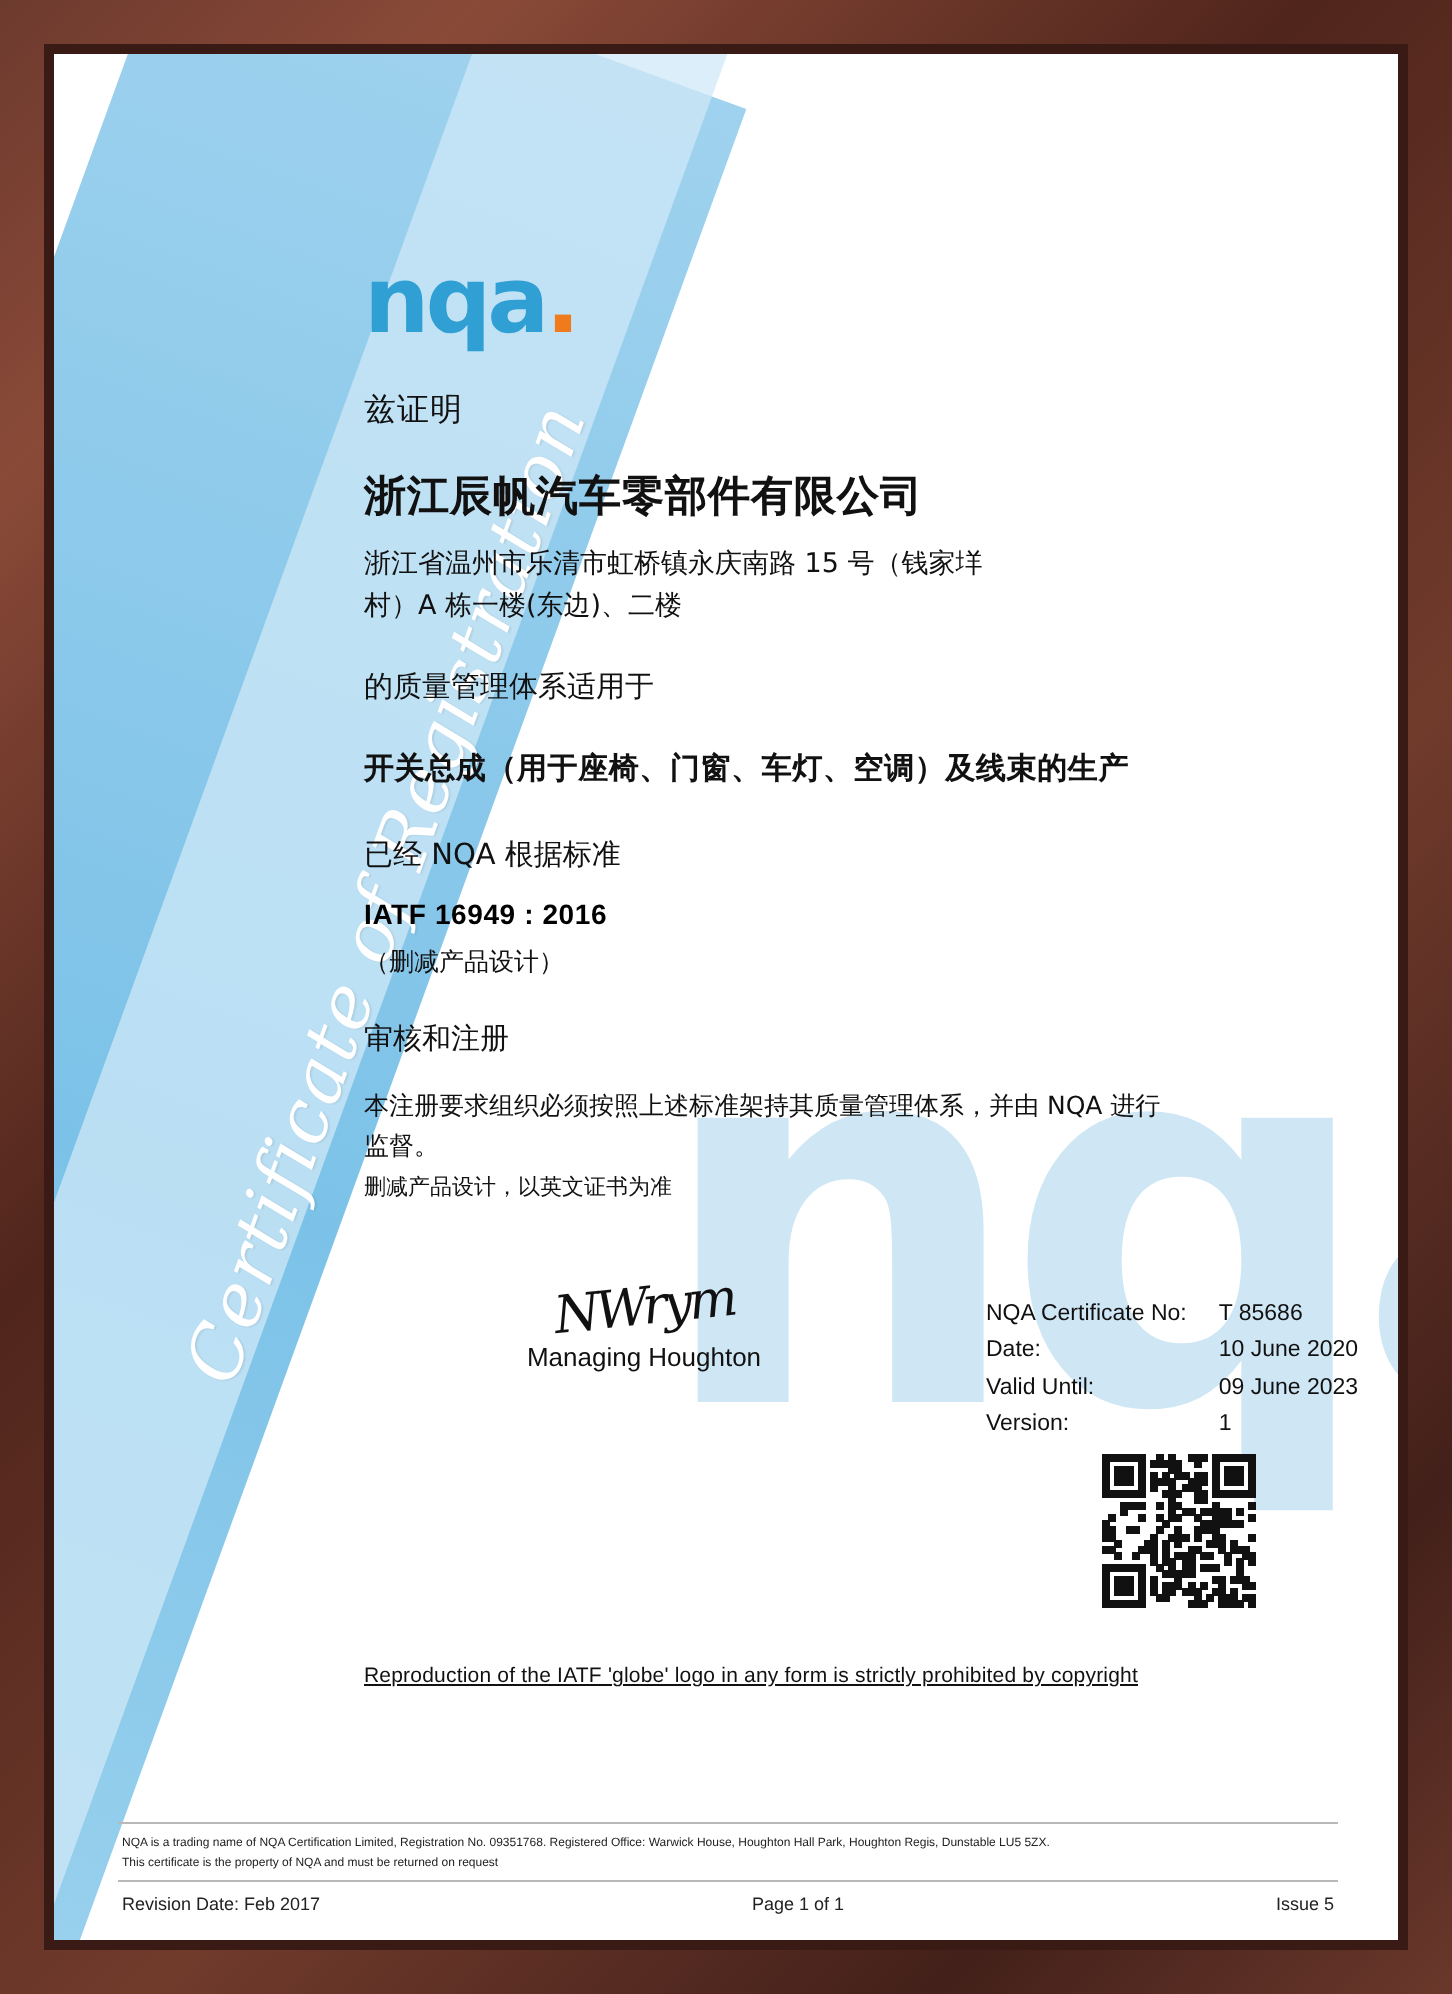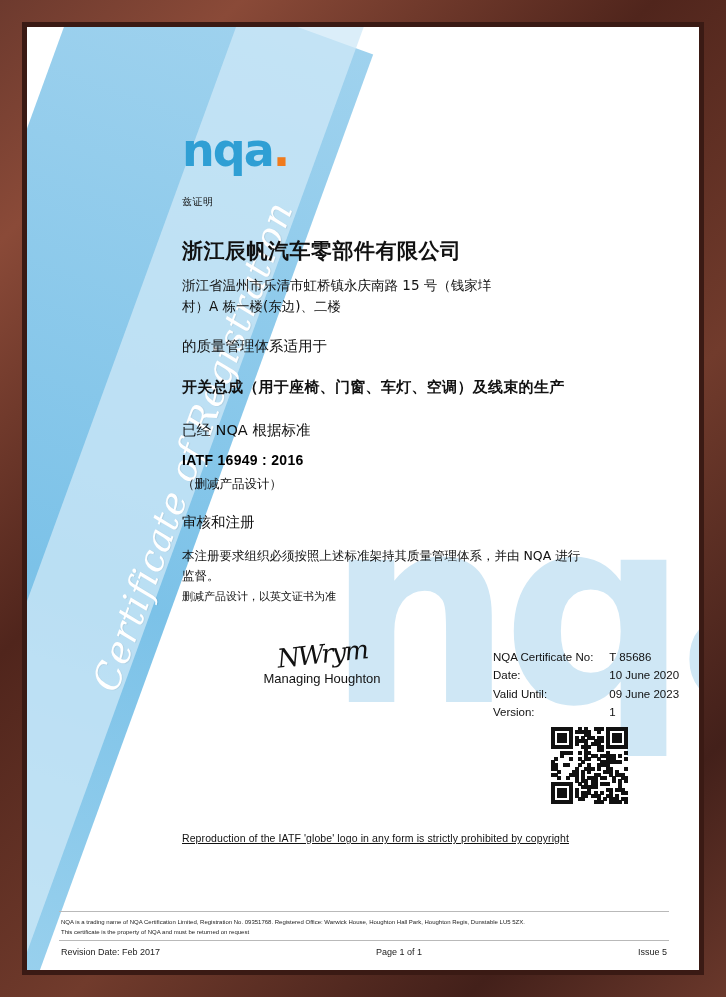--- a/index.html
+++ b/index.html
@@ -117,22 +117,22 @@
     line-height: 1;
     margin-bottom: 22px;
   }
   .logo .dot { color: #f07b1d; }
 
   .line-cn {
     font-family: "DejaVu Sans", sans-serif;
     color: #111;
   }
   .zizhengming {
-    font-size: 10px;
-    margin-bottom: 28px;
+    font-size: 16px;
+    margin-bottom: 18px;
     letter-spacing: .5px;
   }
   .company {
     font-size: 21px;
     font-weight: bold;
     letter-spacing: .5px;
     margin-bottom: 10px;
   }
   .address {
     font-size: 13.5px;

